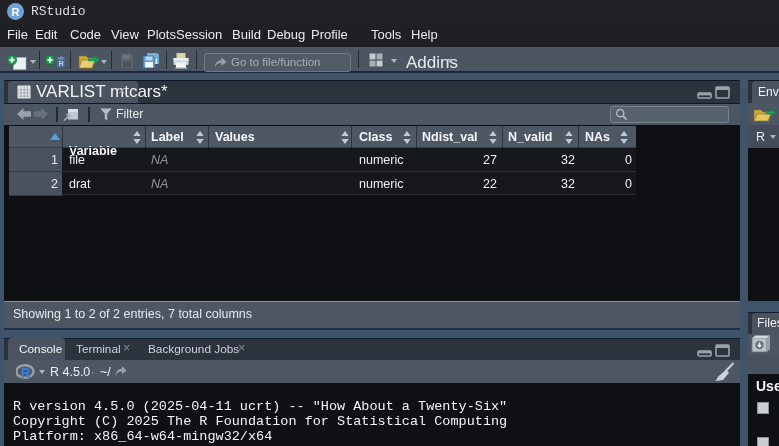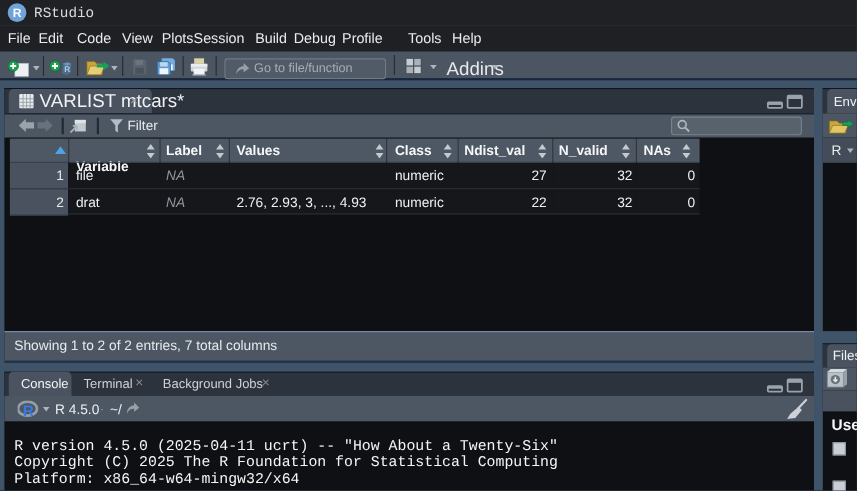--- a/index.html
+++ b/index.html
@@ -208,21 +208,20 @@
 
   <div class="abs" style="left:62px;top:171px;width:574px;height:1px;background:#2a2f36;"></div>
   <div class="abs" style="left:62px;top:194px;width:574px;height:1px;background:#2a2f36;"></div>
 
   <div class="abs td r" style="left:9px;top:153px;width:49px;color:#e7eaed;">1</div>
   <div class="abs td r" style="left:9px;top:177px;width:49px;color:#e7eaed;">2</div>
   <div class="abs td" style="left:69px;top:153px;">file</div>
   <div class="abs td" style="left:69px;top:177px;">drat</div>
   <div class="abs td na" style="left:151px;top:153px;">NA</div>
   <div class="abs na td" style="left:151px;top:177px;">NA</div>
-  <div class="abs td" style="left:215px;top:177px;">2.76, 2.93, 3, ..., 4.93</div>
   <div class="abs td" style="left:359px;top:153px;">numeric</div>
   <div class="abs td" style="left:359px;top:177px;">numeric</div>
   <div class="abs td r" style="left:416px;top:153px;width:81px;">27</div>
   <div class="abs td r" style="left:416px;top:177px;width:81px;">22</div>
   <div class="abs td r" style="left:502px;top:153px;width:73px;">32</div>
   <div class="abs td r" style="left:502px;top:177px;width:73px;">32</div>
   <div class="abs td r" style="left:578px;top:153px;width:54px;">0</div>
   <div class="abs td r" style="left:578px;top:177px;width:54px;">0</div>
   <style>
     .td{color:#eef1f3;font-size:12.5px;line-height:14px;}

